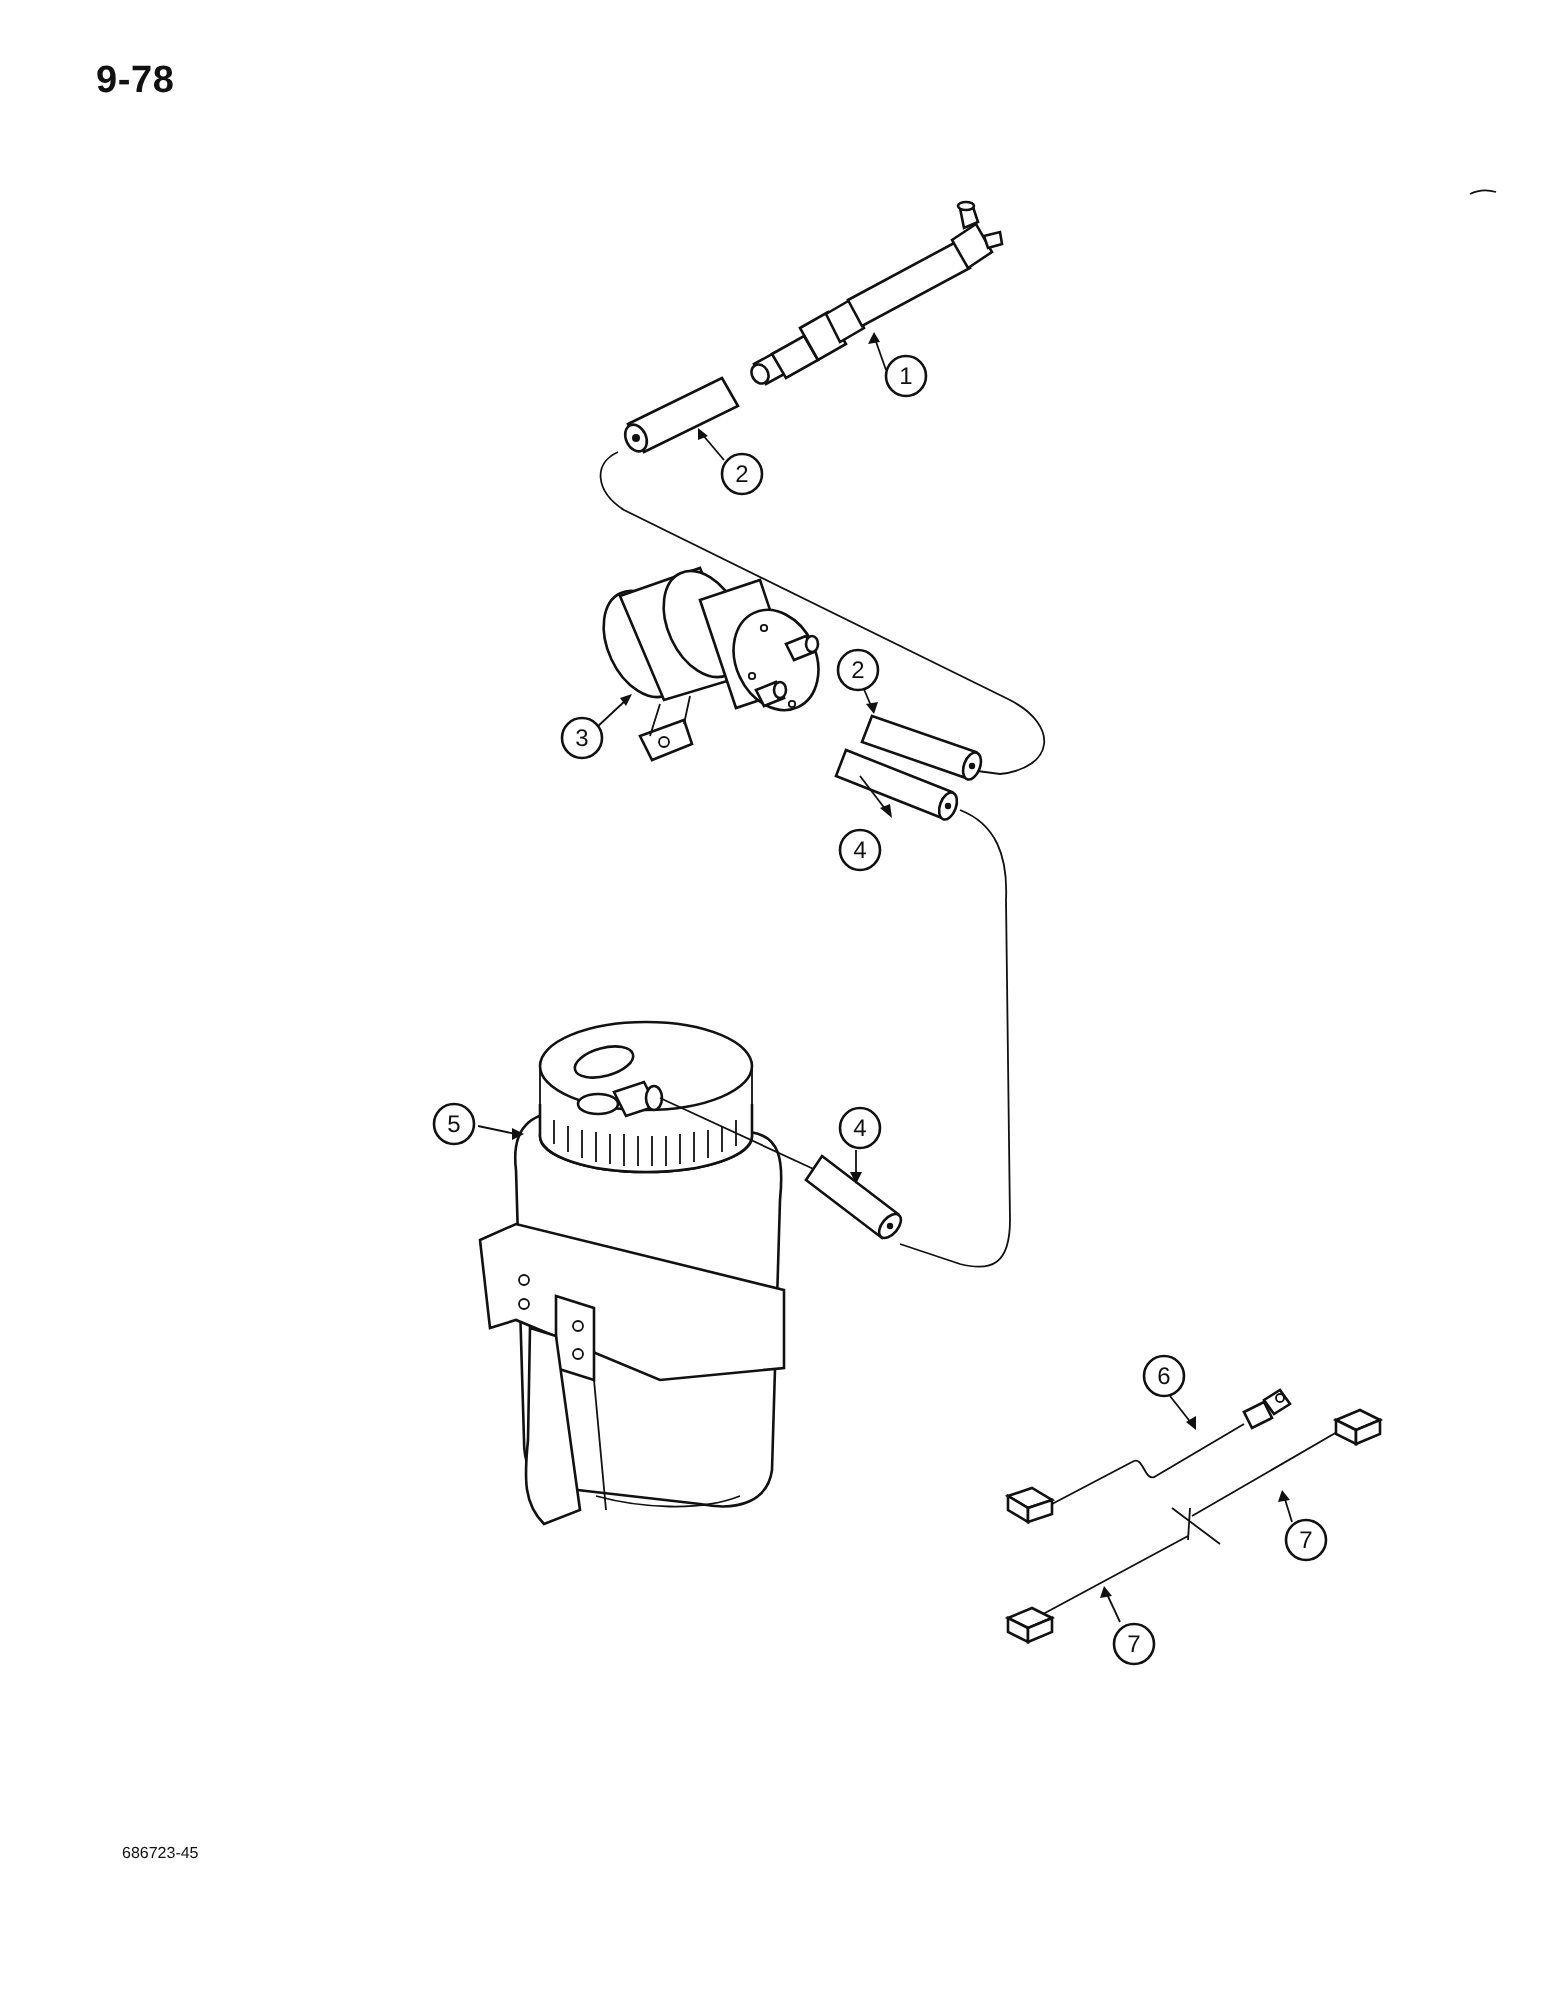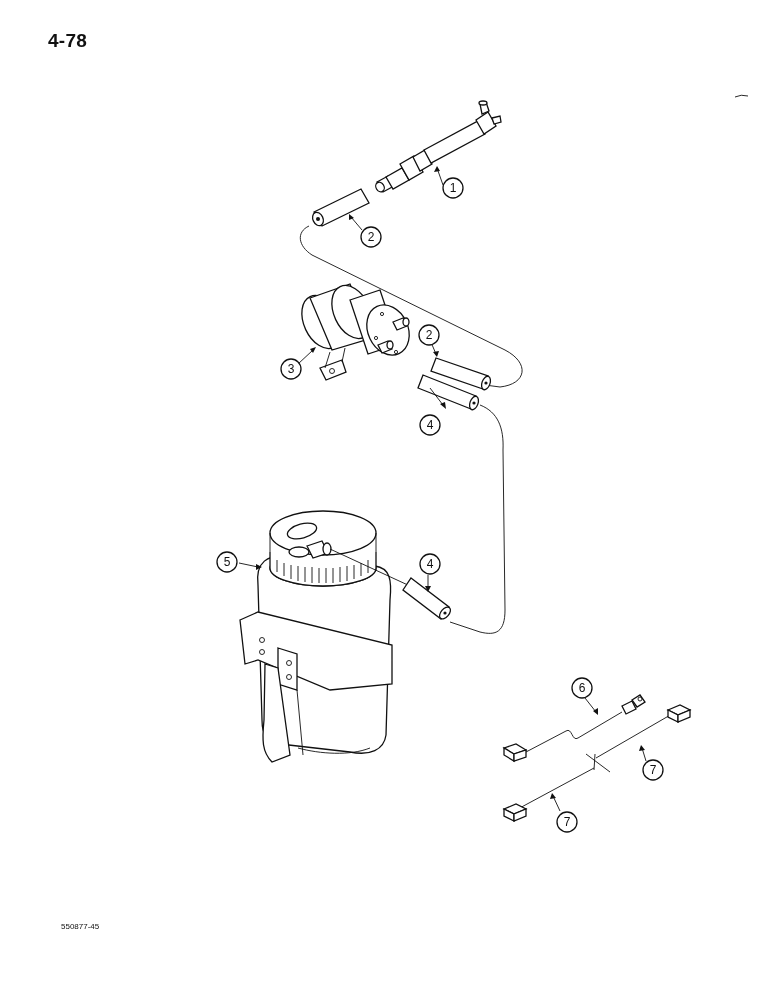--- a/index.html
+++ b/index.html
@@ -7,21 +7,21 @@
     .page-number { position: absolute; left: 48px; top: 30px; font-size: 19px; font-weight: bold; letter-spacing: 0.3px; }
     .figure-code { position: absolute; left: 61px; top: 922px; font-size: 8px; font-family: "Liberation Sans", sans-serif; }
     svg.diagram { position: absolute; left: 0; top: 0; }
     .callout-text { font-family: "Liberation Sans", sans-serif; font-size: 12px; text-anchor: middle; dominant-baseline: central; fill: #111; }
     .thin { fill: none; stroke: #111; stroke-width: 0.9; }
     .part { fill: #fff; stroke: #111; stroke-width: 1.3; }
   </style>
 </head>
 <body>
 
-<div class="page-number">4-78</div>
+<div class="page-number">9-78</div>
 
 <svg class="diagram" width="780" height="1000" viewBox="0 0 780 1000" xmlns="http://www.w3.org/2000/svg">
 
   <path class="thin" d="M735,97 Q741,94 748,96"></path>
 
   <g>
 
     <path class="part" d="M377,182 L388,176 L394,186 L383,192 Z"></path>
     <ellipse class="part" cx="380" cy="187" rx="4" ry="5" transform="rotate(-30 380 187)"></ellipse>
 
@@ -220,13 +220,13 @@
   <g>
       <circle class="part" cx="653" cy="770" r="10"></circle>
       <text class="callout-text" x="653" y="770">7</text>
     </g>
   <g>
       <circle class="part" cx="567" cy="822" r="10"></circle>
       <text class="callout-text" x="567" y="822">7</text>
     </g>
 </svg>
 
-<div class="figure-code">550877-45</div>
+<div class="figure-code">686723-45</div>
 
 </body></html>

